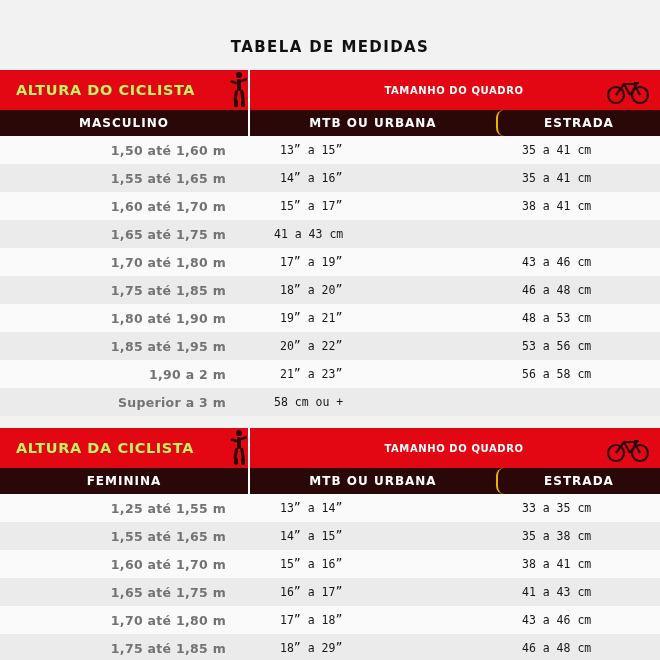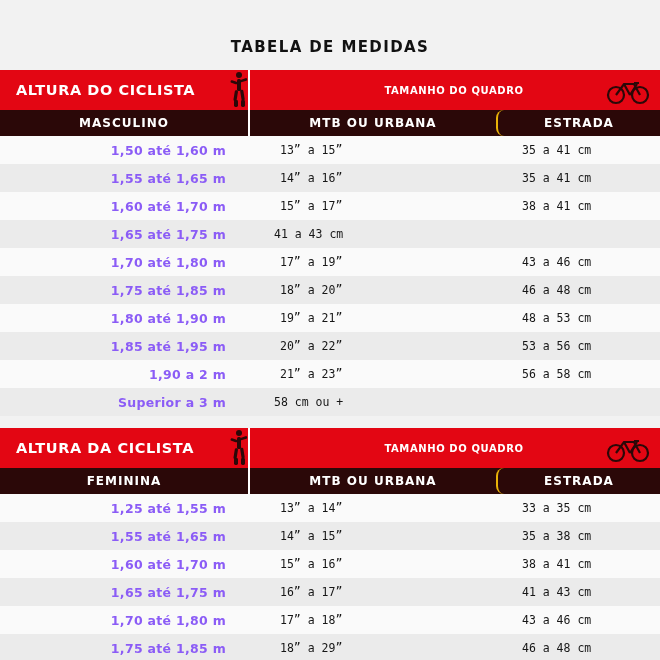--- a/index.html
+++ b/index.html
@@ -44,21 +44,21 @@
   }
   .band-left {
     flex: 0 0 248px;
     display: flex;
     align-items: center;
     padding-left: 16px;
     box-sizing: border-box;
     font-size: 14.5px;
     font-weight: bold;
     letter-spacing: 0.6px;
-    color: #ffffff;
+    color: #bef264;
     position: relative;
   }
   .band-right {
     flex: 1 1 auto;
     display: flex;
     align-items: center;
     justify-content: center;
     font-size: 10px;
     font-weight: bold;
     letter-spacing: 0.6px;
@@ -118,21 +118,21 @@
     background: #fafafa;
   }
   .row.alt {
     background: #ebebeb;
   }
   .row .cell {
     display: flex;
     align-items: center;
     box-sizing: border-box;
     font-size: 12.5px;
-    color: #8b5cf6;
+    color: #737373;
   }
   .row .c1 {
     justify-content: flex-end;
     padding-right: 22px;
     font-weight: bold;
     letter-spacing: 0.3px;
   }
   .row .c2 {
     justify-content: flex-start;
     padding-left: 32px;

